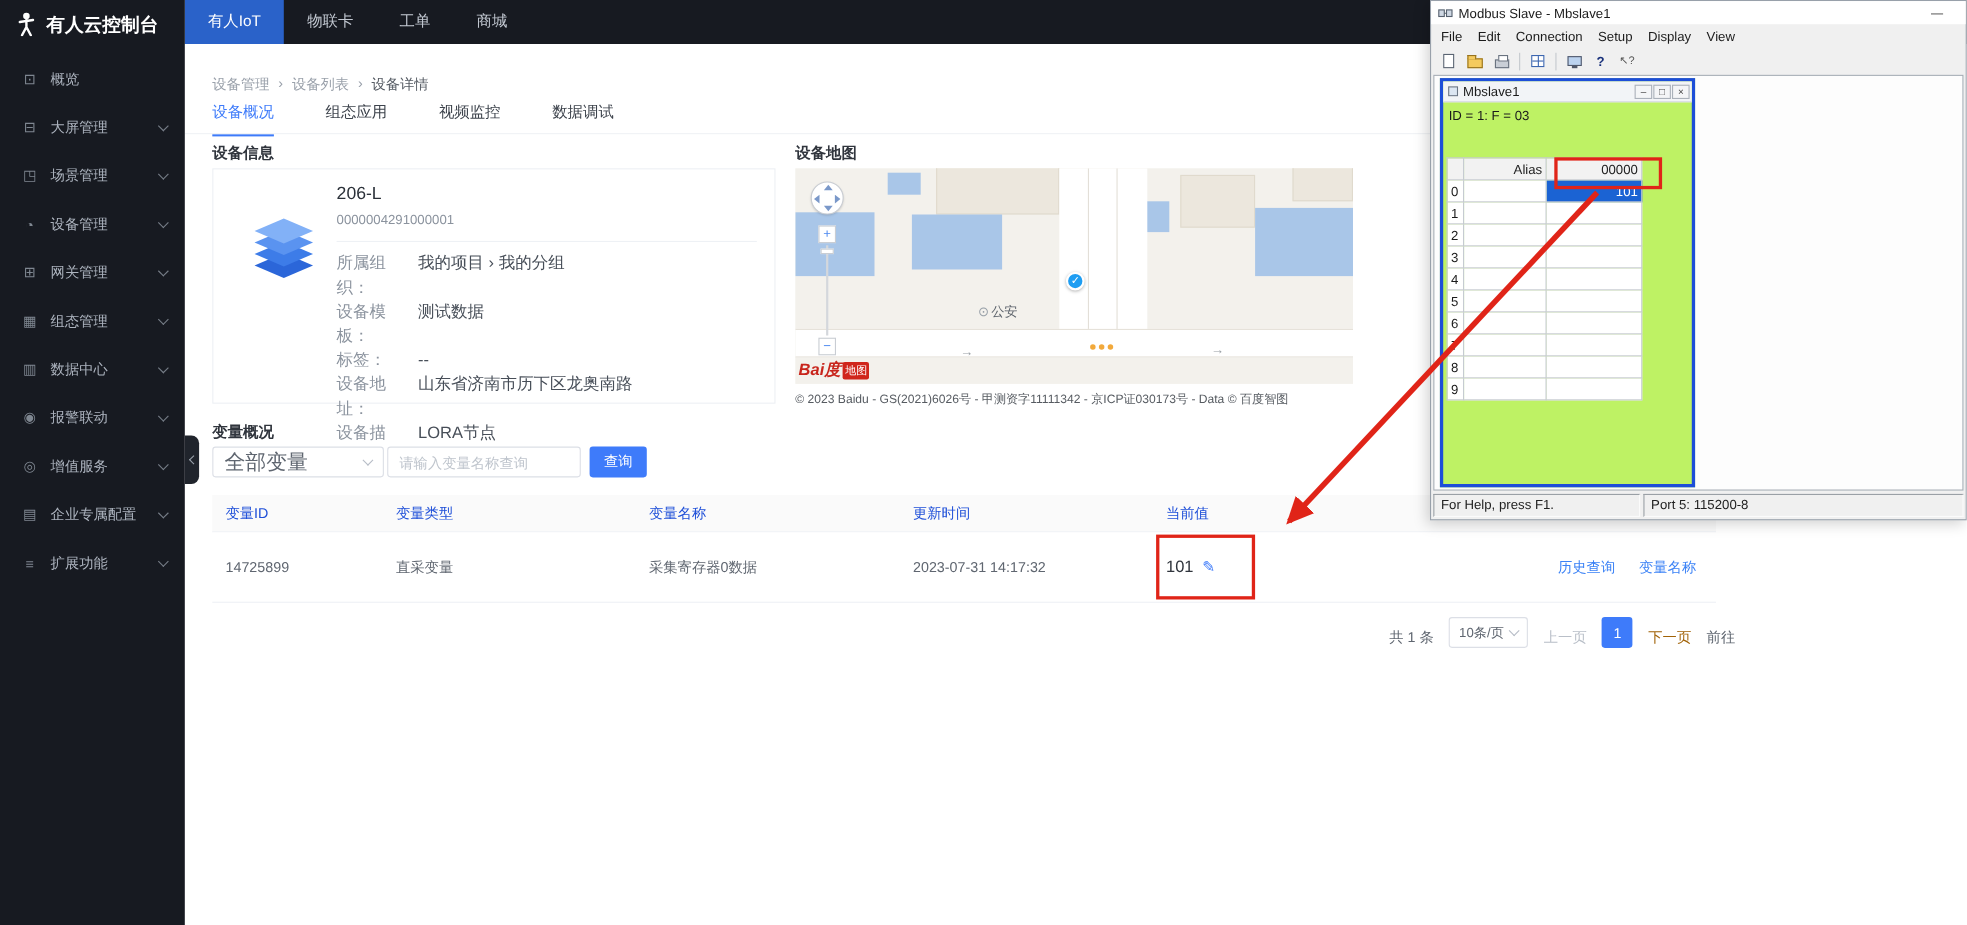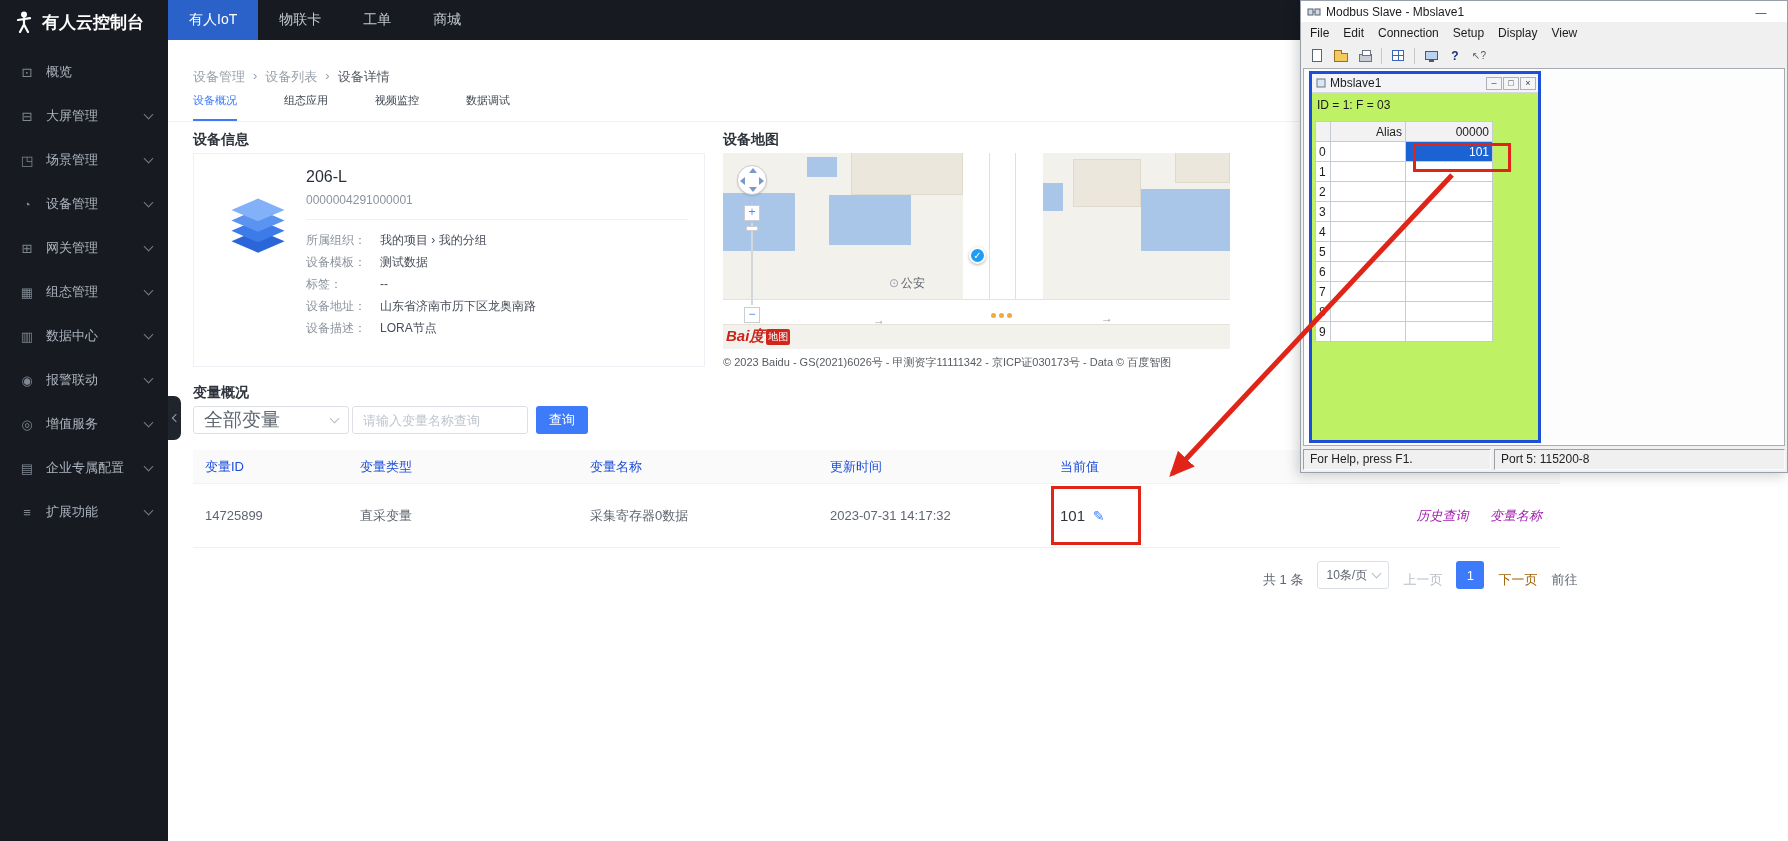--- a/index.html
+++ b/index.html
@@ -19,37 +19,37 @@
 
   
   .topnav{position:absolute;left:168px;top:0;width:1620px;height:40px;background:#171a21;display:flex;z-index:1;}
   .top-tab{padding:0 21px;display:flex;align-items:center;font-size:14px;color:#c3c9d2;cursor:pointer;}
   .top-tab.active{background:#2a62c9;color:#fff;}
 
   
   .content{position:absolute;left:168px;top:40px;width:1620px;height:801px;background:#fff;z-index:2;}
   .breadcrumb{position:absolute;left:25px;top:28px;display:flex;gap:8px;font-size:13px;color:#9aa1ab;}
   .breadcrumb .cur{color:#555b63;}
-  .page-tabs{position:absolute;left:25px;top:53px;display:flex;gap:47px;font-size:11px;color:#3d434c;}
+  .page-tabs{position:absolute;left:25px;top:53px;display:flex;gap:47px;font-size:14px;color:#3d434c;}
   .page-tab{padding-bottom:11px;cursor:pointer;}
   .page-tab.active{color:#3e7bfa;border-bottom:2px solid #3e7bfa;font-weight:500;}
   .tabs-sep{position:absolute;left:0;top:81px;width:1132px;border-top:1px solid #f0f2f5;}
   .sec-title{position:absolute;font-size:14px;font-weight:700;color:#30353d;}
   #t-device{left:25px;top:91px;}
   #t-map{left:555px;top:91px;}
   #t-vars{left:25px;top:344px;}
 
   .info-card{position:absolute;left:25px;top:113px;width:512px;height:214px;border:1px solid #edf0f4;display:flex;padding:12px 16px;}
   .ic-left{width:96px;display:flex;justify-content:center;}
   .ic-left svg{margin-top:24px;}
   .ic-right{flex:1;}
   .dev-name{font-size:16px;color:#2b3139;margin-top:2px;}
   .dev-sn{font-size:12px;color:#8b939e;margin-top:7px;}
   .ic-div{border-top:1px solid #eef1f5;margin:12px 0 9px;}
-  .f-row{display:flex;font-size:12px;line-height:22px;}
+  .f-row{display:flex;font-size:15px;line-height:22px;}
   .f-label{width:74px;color:#8b939e;flex:none;}
   .f-value{color:#474e58;}
 
   
   .map{position:absolute;left:555px;top:113px;width:507px;height:196px;background:#f3f1ec;overflow:hidden;}
   .mw{position:absolute;background:#a9c6e8;}
   .mbld{position:absolute;background:#ece7dd;border:1px solid #e0dacd;}
   .mroad{position:absolute;background:#fff;}
   .rline{position:absolute;background:#e3dfd8;}
   .map-pan{position:absolute;left:14px;top:12px;width:30px;height:30px;border-radius:50%;background:#fff;border:1px solid #c9cdd3;box-shadow:0 1px 2px rgba(0,0,0,.15);cursor:pointer;}
@@ -86,21 +86,21 @@
   .vt-head{display:flex;height:34px;align-items:center;background:#fafafa;color:#1d4ed8;border-bottom:1px solid #eef1f5;}
   .vt-row{display:flex;height:64px;align-items:center;color:#5f6670;border-bottom:1px solid #eef1f5;background:#fff;}
   .c1{width:167px;padding-left:12px;}
   .c2{width:230px;}
   .c3{width:240px;}
   .c4{width:230px;}
   .c5{width:243px;display:flex;align-items:center;}
   .c6{flex:1;text-align:right;padding-right:18px;}
   .cur-val{font-size:15px;color:#30353d;}
   .edit-ic{color:#3e7bfa;font-size:14px;margin-left:8px;cursor:pointer;}
-  .lnk{color:#a21caf;cursor:pointer;margin-left:18px;font-style:italic;}
+  .lnk{color:#3b82f6;cursor:pointer;margin-left:18px;}
 
   .pager{position:absolute;left:1095px;top:521px;display:flex;align-items:flex-end;font-size:13px;color:#5f6670;}
   .pg-total{margin-right:14px;}
   .pg-size{width:72px;height:28px;border:1px solid #dcdfe6;border-radius:3px;display:flex;align-items:center;padding:0 8px;margin-right:14px;cursor:pointer;font-size:12px;}
   .pg-prev{color:#b9bfc8;margin-right:14px;}
   .pg-page{width:28px;height:28px;background:#3e7bfa;color:#fff;border-radius:3px;display:flex;align-items:center;justify-content:center;margin-right:14px;cursor:pointer;}
   .pg-next{margin-right:14px;color:#a16207;cursor:pointer;}
 
   
   .modbus{position:absolute;left:1300px;top:0;width:488px;height:473px;background:#f0f0f0;border:1px solid #98a0aa;box-shadow:-3px 3px 12px rgba(0,0,0,.18);z-index:30;font-size:12px;color:#1b1b1b;}
@@ -120,21 +120,21 @@
   .ic-mon{width:13px;height:9px;border:1px solid #50586a;background:#bcd3ef;position:relative;}
   .ic-mon::after{content:"";position:absolute;left:3px;bottom:-3px;width:5px;height:2px;background:#50586a;}
   .ic-help{font-size:12px;font-weight:700;color:#18307a;}
   .ic-chelp{font-size:10px;color:#555;}
   .mb-client{position:absolute;left:2px;top:67px;right:2px;bottom:26px;background:#fdfdfd;border:1px solid #a6adb5;}
   .mb-child{position:absolute;left:5px;top:2px;width:232px;height:372px;background:#bef264;border:3px solid #1d4ed8;}
   .cw-title{height:19px;background:#f2f4f7;border-bottom:1px solid #d6dae0;display:flex;align-items:center;gap:4px;padding:0 2px 0 4px;}
   .cw-btns{margin-left:auto;display:flex;gap:1px;}
   .cw-btn{width:16px;height:13px;border:1px solid #aab1ba;background:#f4f5f7;font-size:9px;line-height:10px;text-align:center;color:#444;cursor:pointer;}
   .cw-id{padding:5px 0 0 5px;font-size:12px;}
-  .mb-grid{position:absolute;left:3px;top:47px;}
+  .mb-grid{position:absolute;left:3px;top:69px;}
   .mb-grid table{border-collapse:collapse;font-size:12px;}
   .mb-grid th,.mb-grid td{border:1px solid #c6cbd1;height:20px;padding:0 3px;background:#fff;}
   .mb-grid th{background:#f2f2f2;font-weight:400;text-align:right;color:#222;}
   .gn{width:15px;text-align:left;}
   .ga{width:75px;}
   .gv{width:87px;text-align:right;}
   td.sel{background:#1b63d3;color:#fff;}
   .mb-status{position:absolute;left:2px;right:2px;bottom:2px;height:21px;display:flex;gap:3px;}
   .st-panel{border:1px solid;border-color:#9aa0a6 #fbfbfb #fbfbfb #9aa0a6;padding:2px 6px;font-size:12px;color:#222;white-space:nowrap;overflow:hidden;}
   .st-left{width:188px;}

